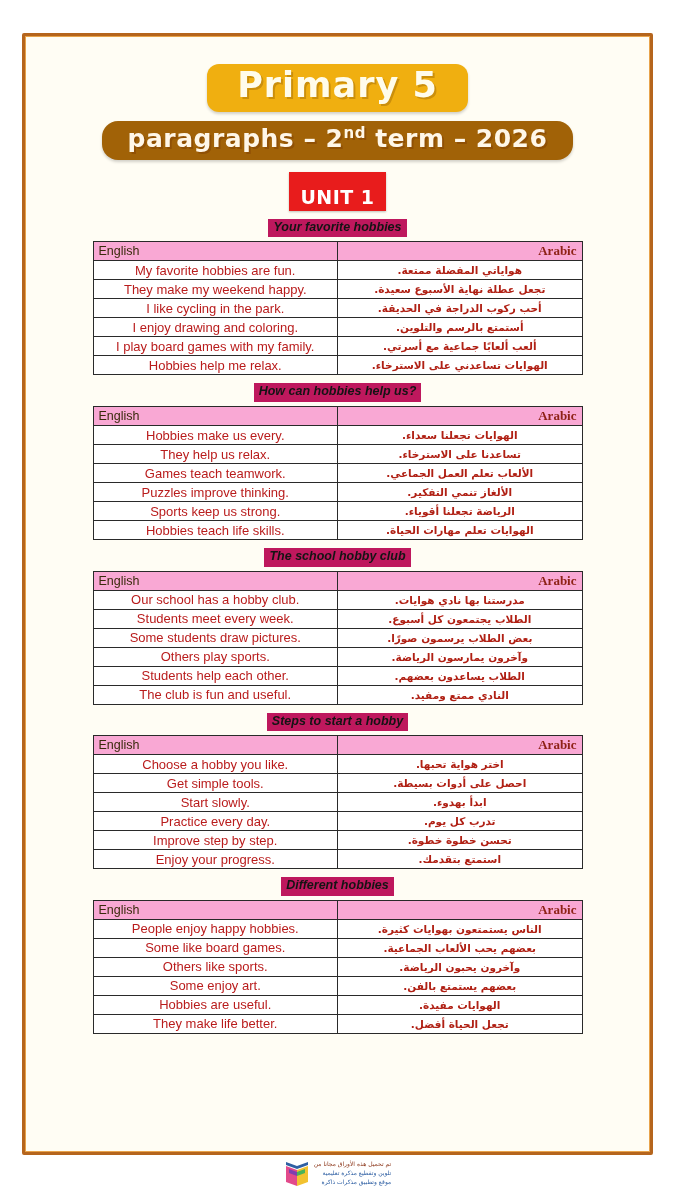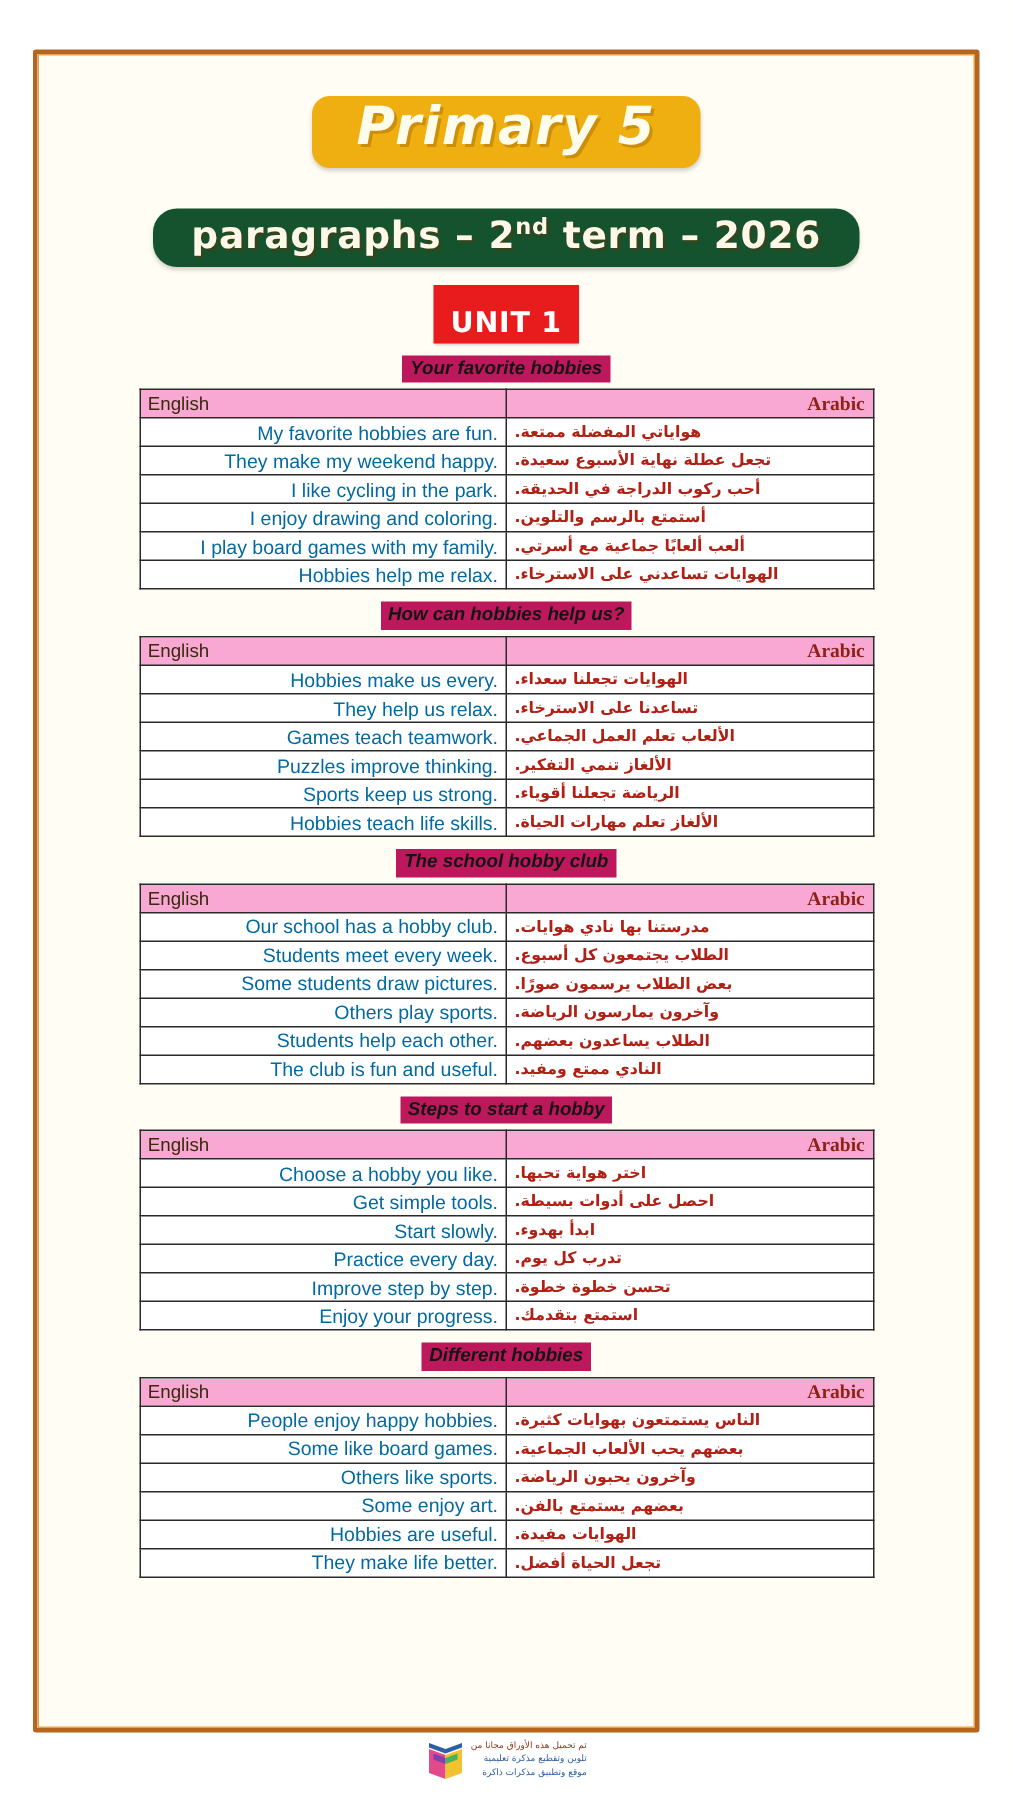--- a/index.html
+++ b/index.html
@@ -51,28 +51,27 @@
   }
   .title-banner .txt {
     font-family: "DejaVu Sans", sans-serif;
     font-weight: bold;
     font-size: 35px;
     line-height: 1.08;
     color: #FFFCEB;
     letter-spacing: 1px;
     text-shadow: 2px 2px 0 rgba(120,70,0,0.30);
     white-space: nowrap;
-    font-style: italic;
   }
 
   .subtitle-banner {
-    background: #14532d;
+    background: #a16207;
     border-radius: 16px;
     padding: 4px 26px 8px 26px;
-    margin-top: 27px;
+    margin-top: 9px;
     box-shadow: 0 2px 3px rgba(0,0,0,0.18);
   }
   .subtitle-banner .txt {
     font-family: "DejaVu Sans", sans-serif;
     font-weight: bold;
     font-size: 25px;
     line-height: 1.08;
     color: #FFF7E8;
     letter-spacing: 0.5px;
     text-shadow: 2px 2px 0 rgba(110,45,0,0.33);
@@ -150,28 +149,28 @@
   }
   th.hd-ar {
     text-align: right;
     font-family: "Liberation Serif", serif;
     font-weight: bold;
     font-size: 13px;
     color: #8E2216;
   }
 
   td.en {
-    text-align: right;
+    text-align: center;
     font-family: "Liberation Sans", sans-serif;
     font-size: 13px;
-    color: #0369a1;
+    color: #b91c1c;
     white-space: nowrap;
   }
   td.ar {
-    text-align: left;
+    text-align: center;
     direction: rtl;
     font-family: "DejaVu Sans", sans-serif;
     font-size: 10.5px;
     font-weight: bold;
     color: #B02014;
     white-space: nowrap;
   }
 
   
   .footer {
@@ -295,21 +294,21 @@
                 <tr>
                   <td class="en">Puzzles improve thinking.</td>
                   <td class="ar">الألغاز تنمي التفكير.</td>
                 </tr>
                 <tr>
                   <td class="en">Sports keep us strong.</td>
                   <td class="ar">الرياضة تجعلنا أقوياء.</td>
                 </tr>
                 <tr>
                   <td class="en">Hobbies teach life skills.</td>
-                  <td class="ar">الألغاز تعلم مهارات الحياة.</td>
+                  <td class="ar">الهوايات تعلم مهارات الحياة.</td>
                 </tr>
               </tbody>
             </table>
           </div>
           <div class="section">
             <div class="section-title">The school hobby club</div>
             <table class="tbl">
               <colgroup>
                 <col class="c-en">
                 <col class="c-ar">

